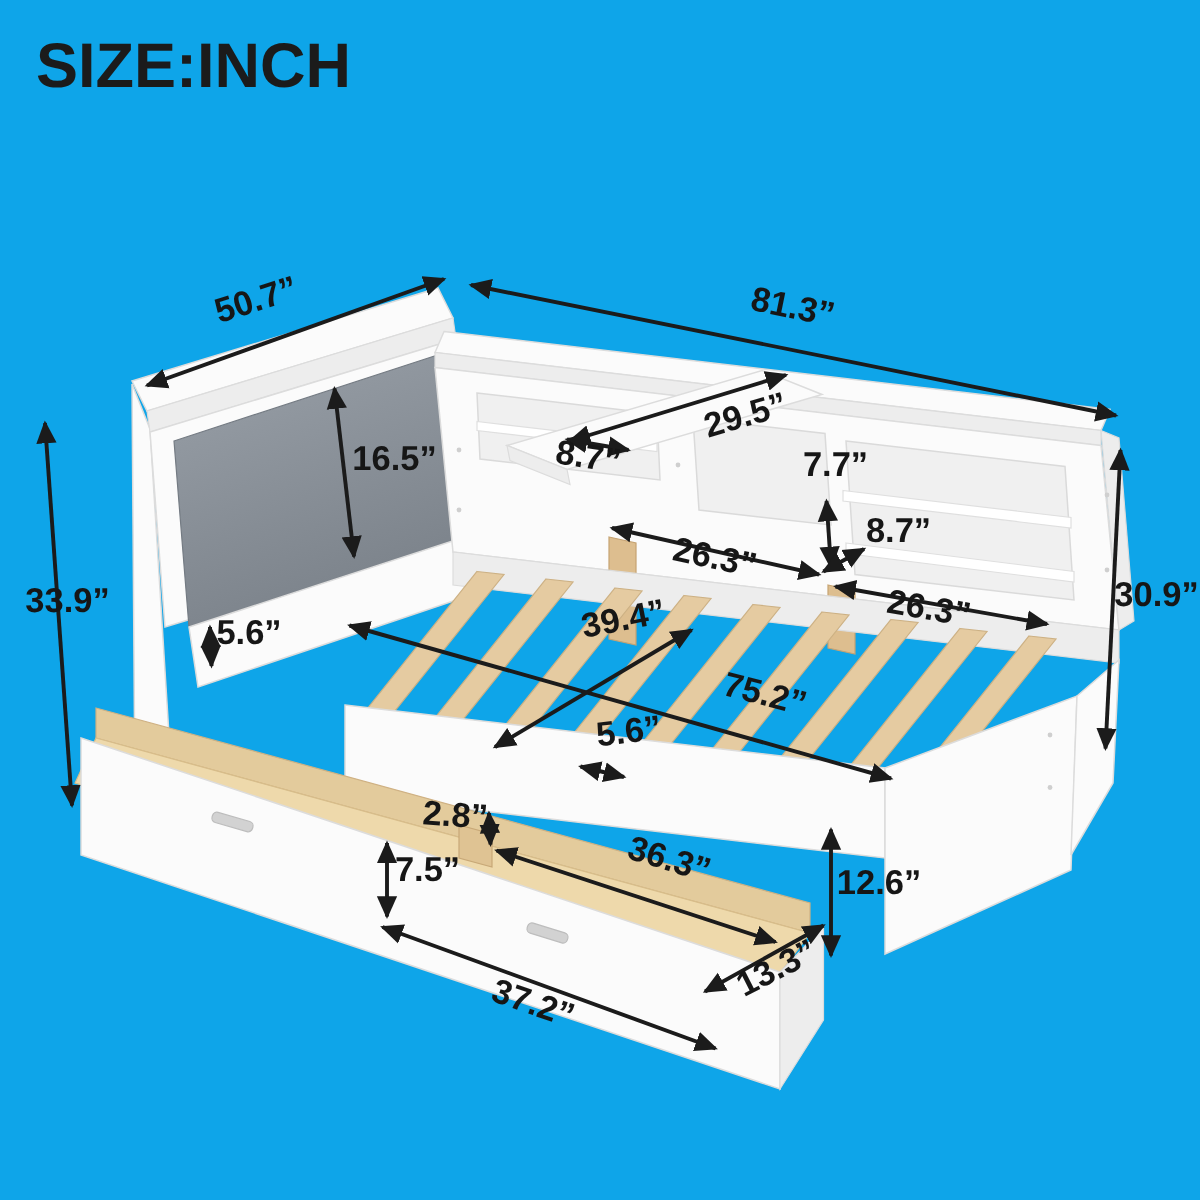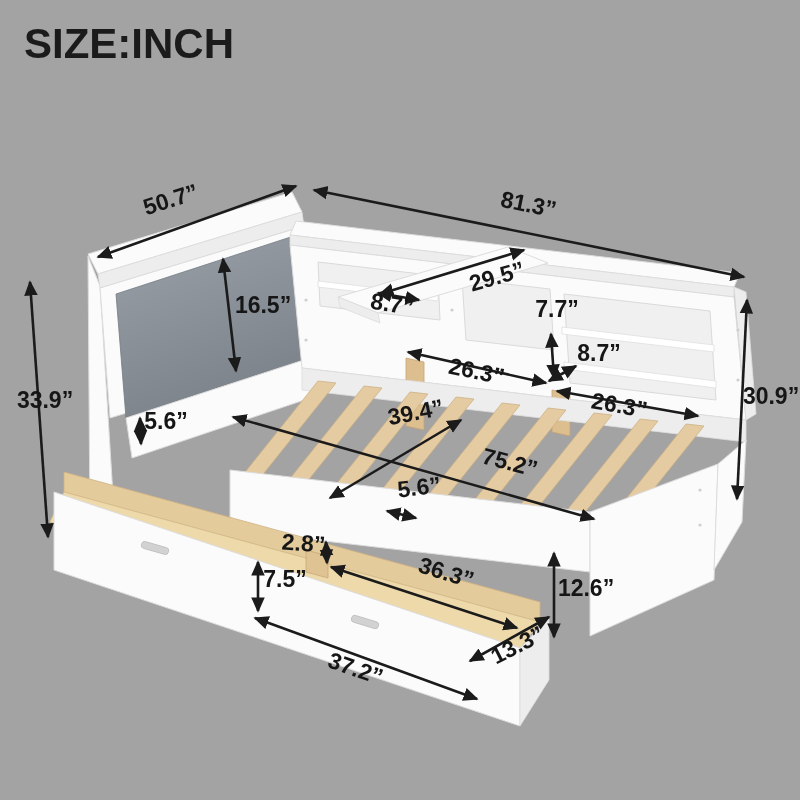--- a/index.html
+++ b/index.html
@@ -1,16 +1,16 @@
 <!DOCTYPE html>
 <html><head>
 <meta charset="utf-8">
 <style>
   html,body{margin:0;padding:0;background:#fff;}
-  .stage{position:relative;width:800px;height:800px;background:#a3a3a3;overflow:hidden;
+  .stage{position:relative;width:800px;height:800px;background:#0ea5e9;overflow:hidden;
          font-family:"Liberation Sans","DejaVu Sans",sans-serif;}
   svg{position:absolute;left:0;top:0;}
   .dim-label{font-family:"Liberation Sans","DejaVu Sans",sans-serif;font-size:23px;
              font-weight:600;fill:#161616;}
   .title-text{font-family:"Liberation Sans","DejaVu Sans",sans-serif;font-size:42px;
               font-weight:700;fill:#1b1b1b;letter-spacing:0px;}
   .arrow{stroke:#1b1b1b;stroke-width:2.6;fill:none;}
   .wood{fill:#e5cba1;stroke:#cdb184;stroke-width:0.8;}
   .white-face{fill:#fbfbfb;stroke:#dcdcdc;stroke-width:1;}
   .shade-face{fill:#ededed;stroke:#dcdcdc;stroke-width:0.8;}

